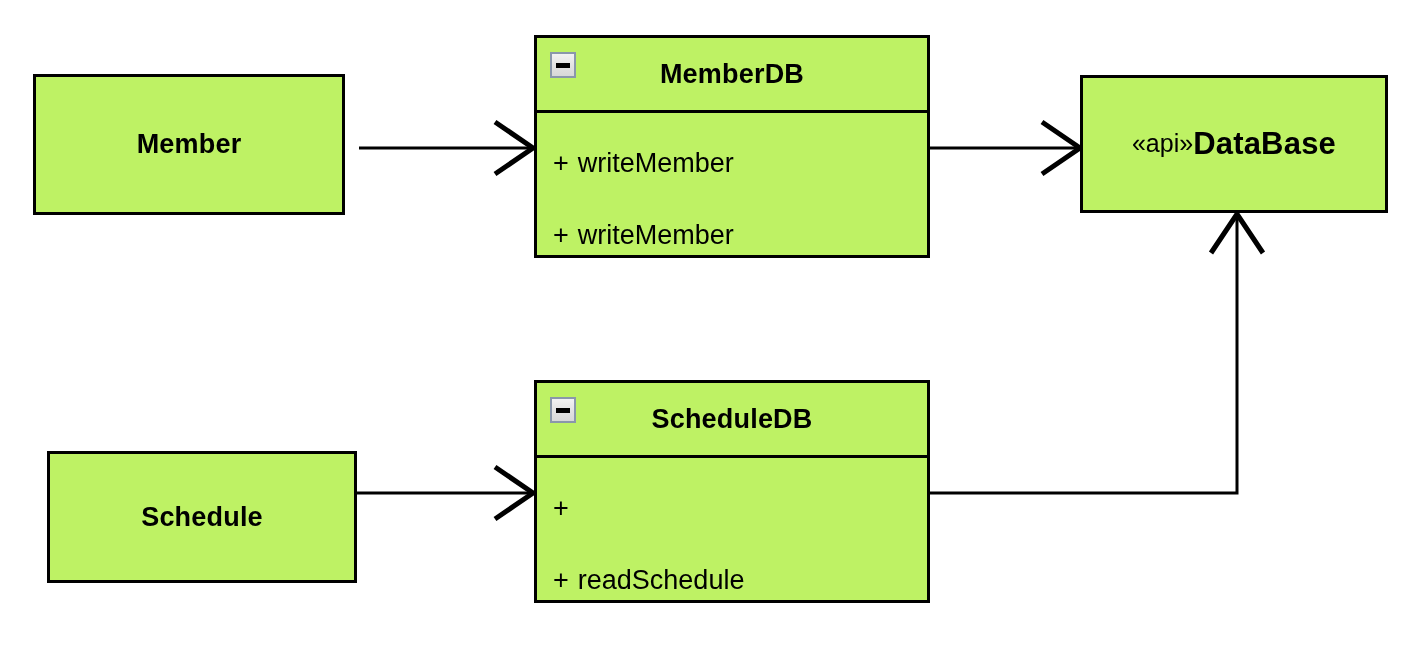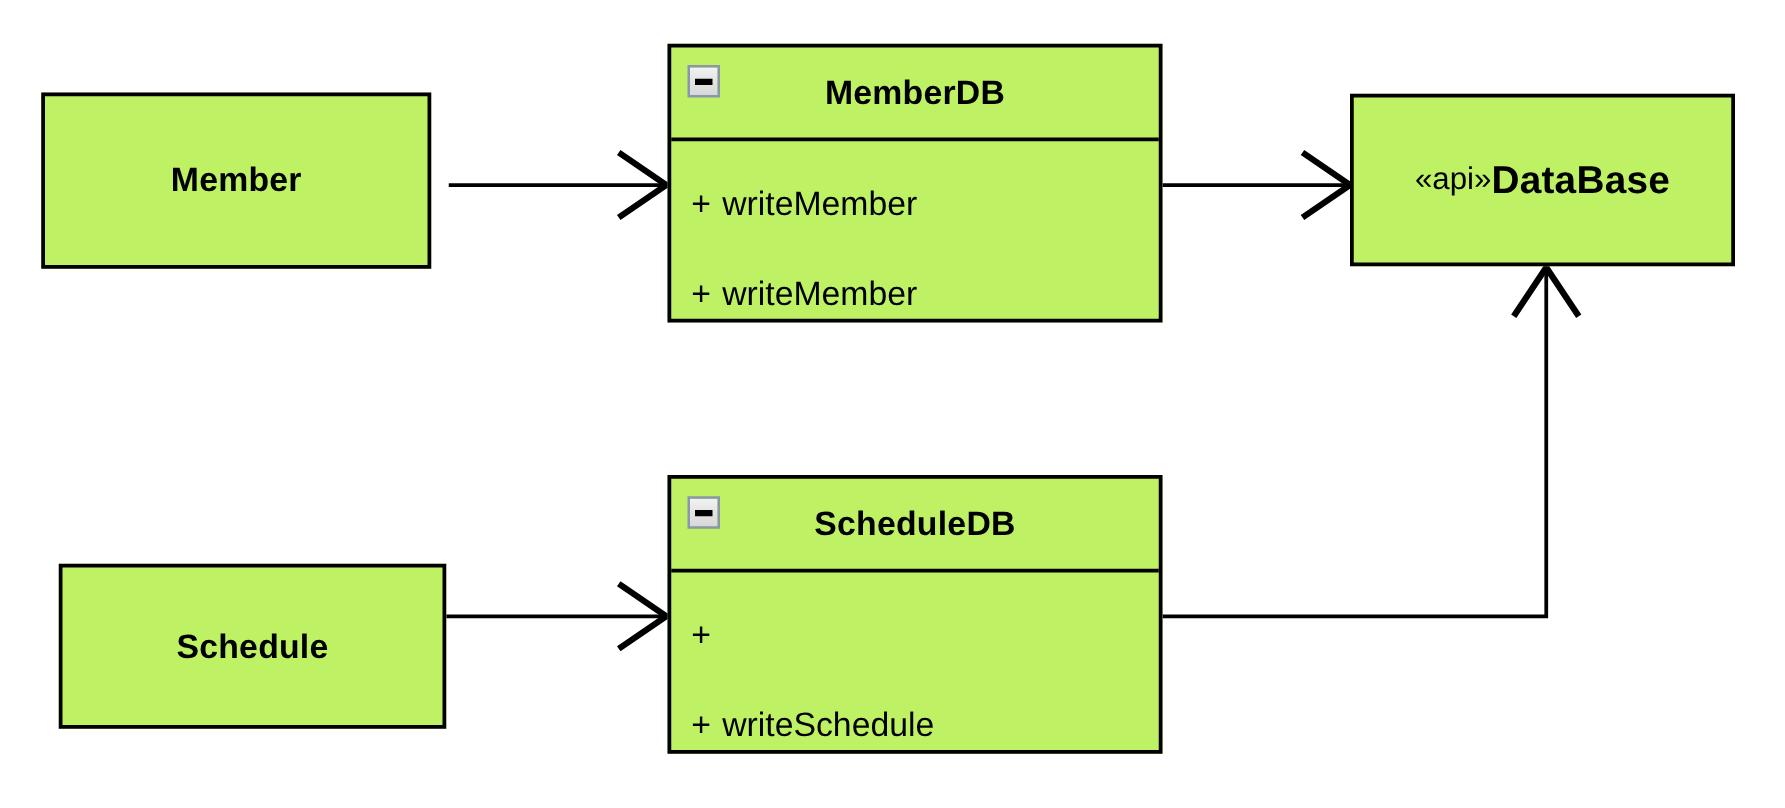--- a/index.html
+++ b/index.html
@@ -187,18 +187,18 @@
         <span class="minus-bar"></span>
       </span>
       <span class="node-title">ScheduleDB</span>
     </div>
     <div class="class-members">
       <div class="class-member">
         <span class="vis">+</span>
       </div>
       <div class="class-member">
         <span class="vis">+</span>
-        <span>writeSchedule</span>
+        <span>readSchedule</span>
       </div>
     </div>
   </div>
 
 </div>
 
 </body></html>

